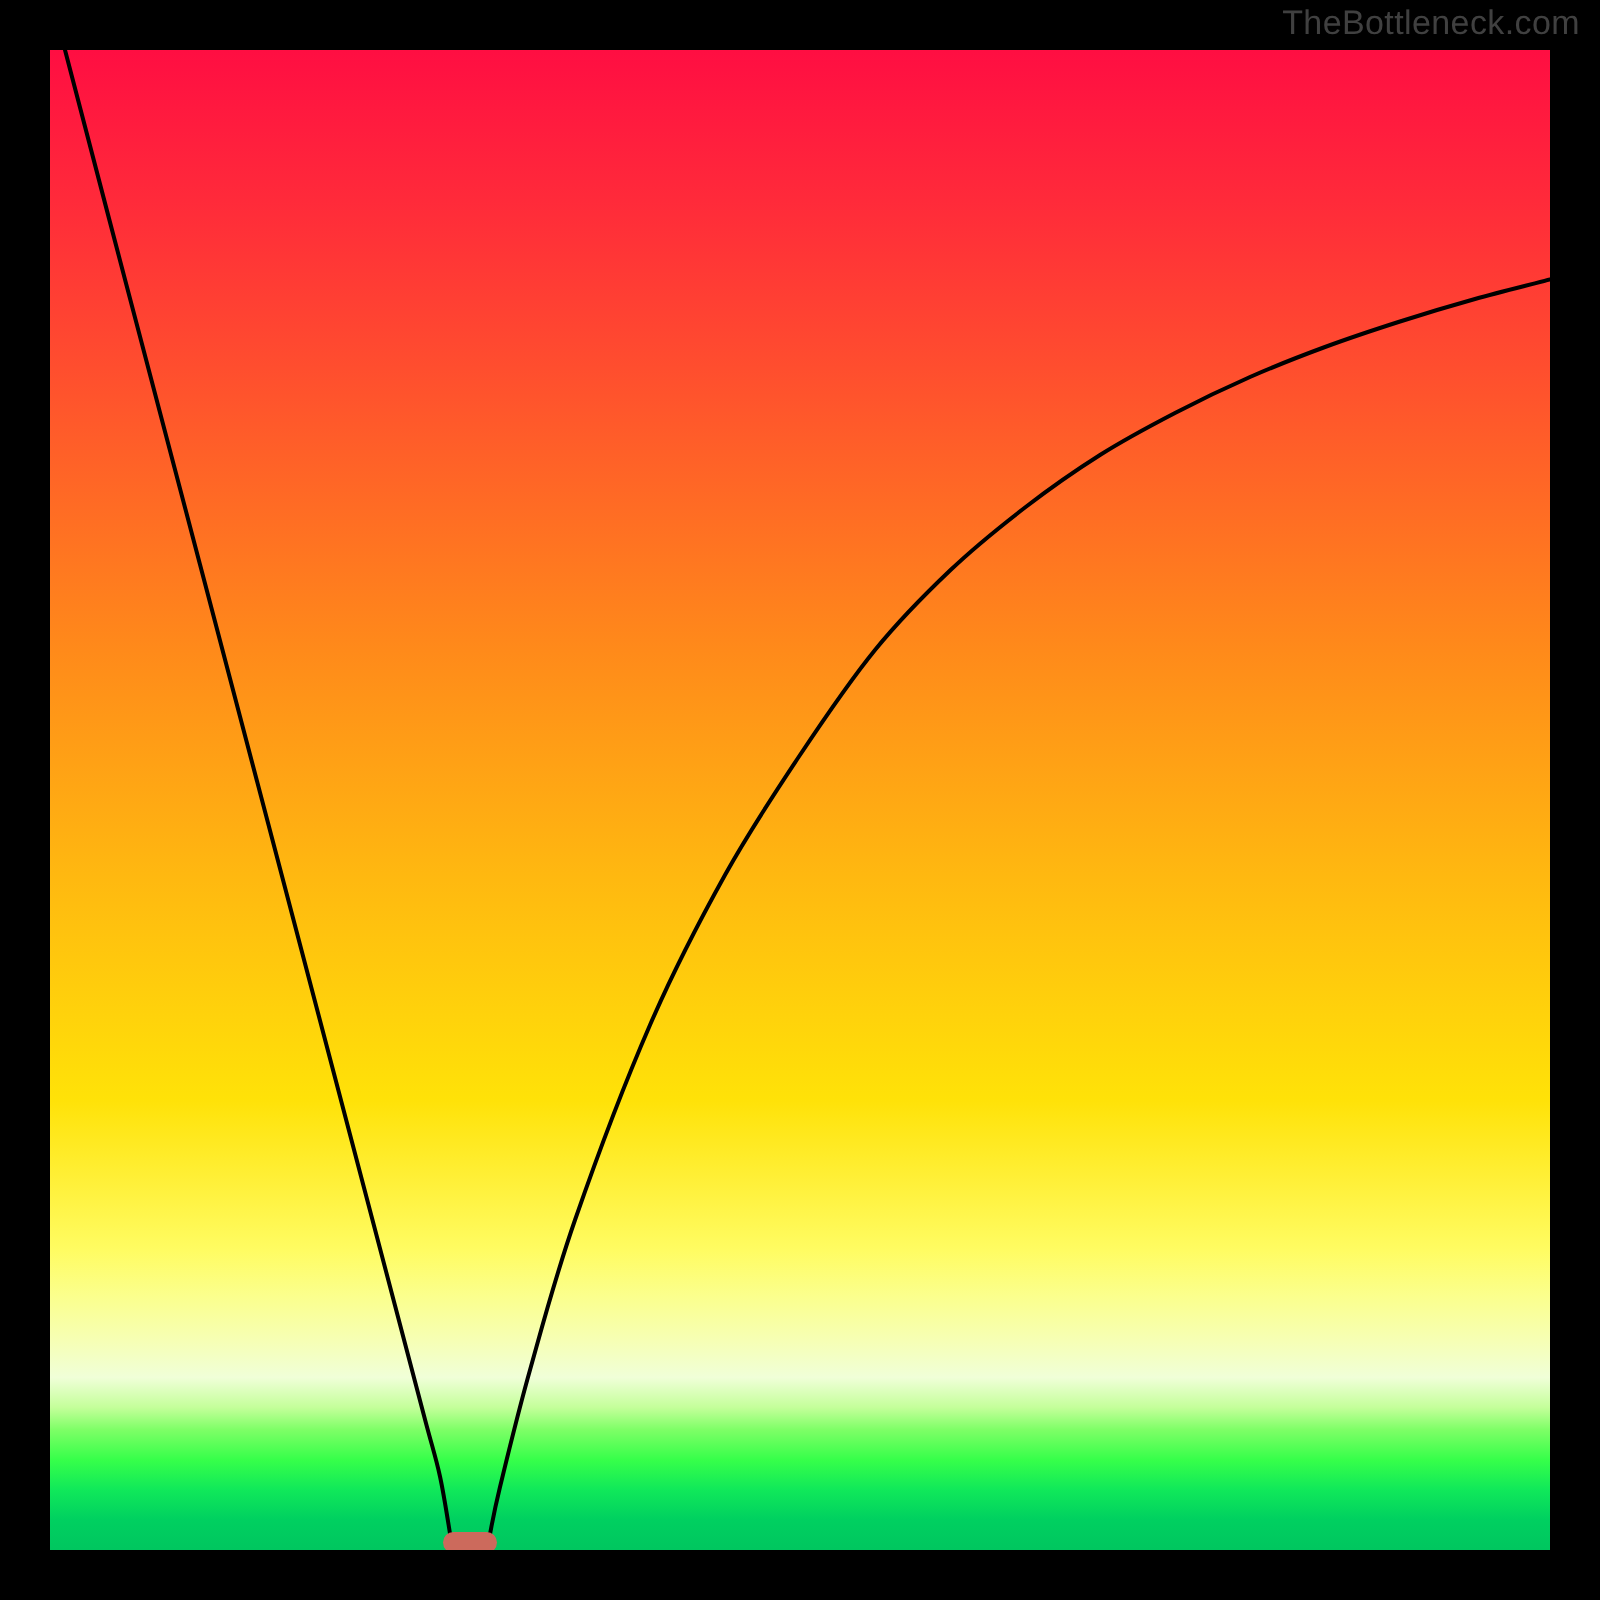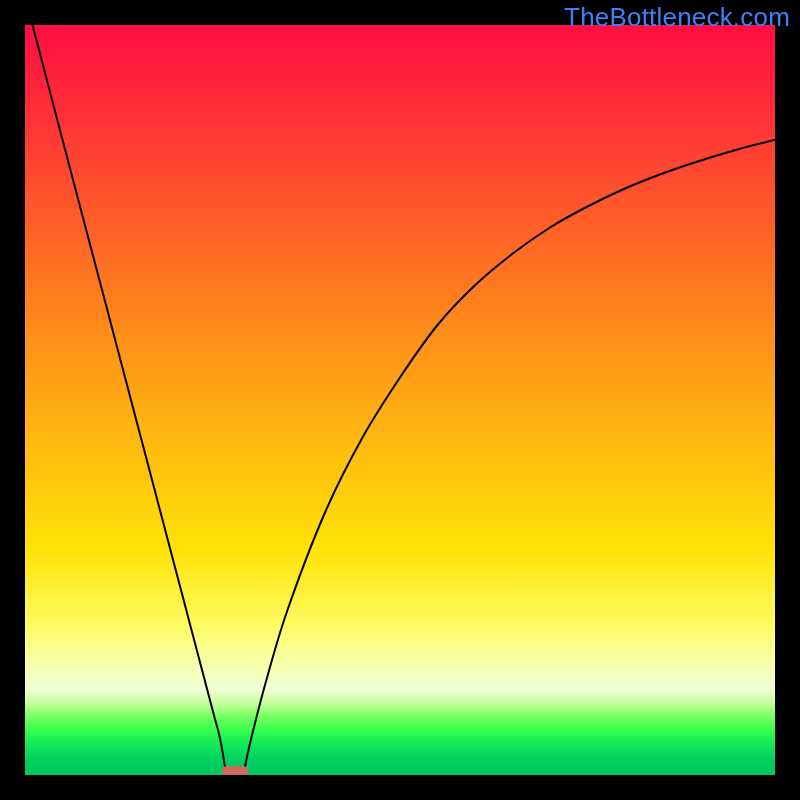--- a/index.html
+++ b/index.html
@@ -55,22 +55,22 @@
     position: absolute;
     left: 25px;
     top: 25px;
     width: 750px;
     height: 750px;
   }
   .watermark {
     position: absolute;
     top: 2px;
     right: 10px;
-    color: #3b82f6;
-    font-size: 26px;
+    color: #404040;
+    font-size: 17px;
     font-weight: 500;
     letter-spacing: 0.2px;
     user-select: none;
   }
 </style>
 </head>
 <body>
 
 <div class="chart-container">
   <div class="outer-frame"></div>

